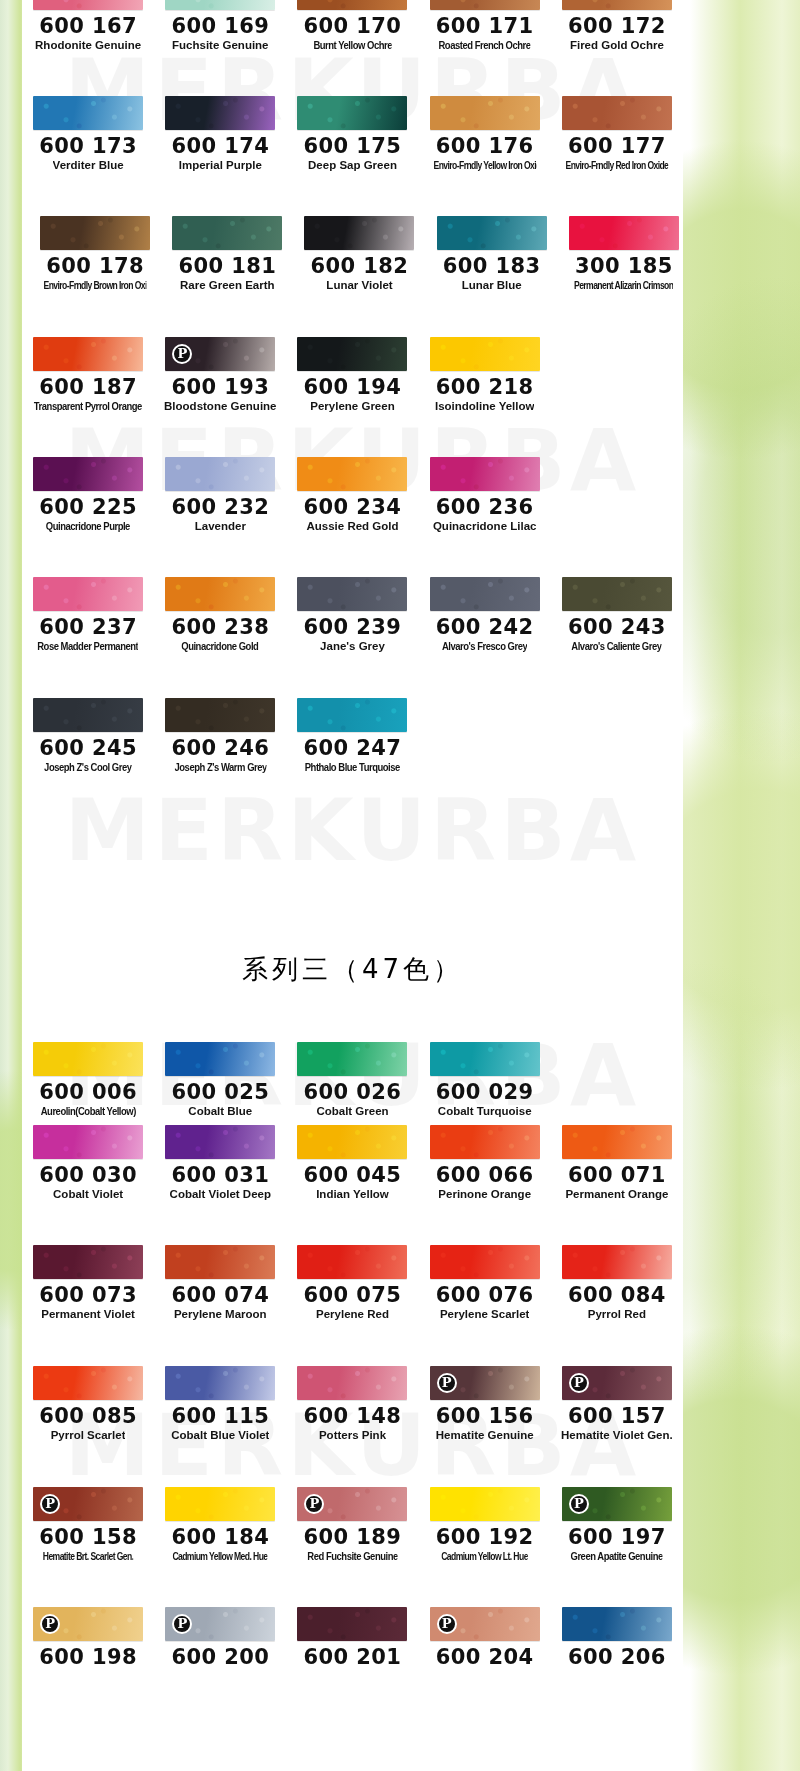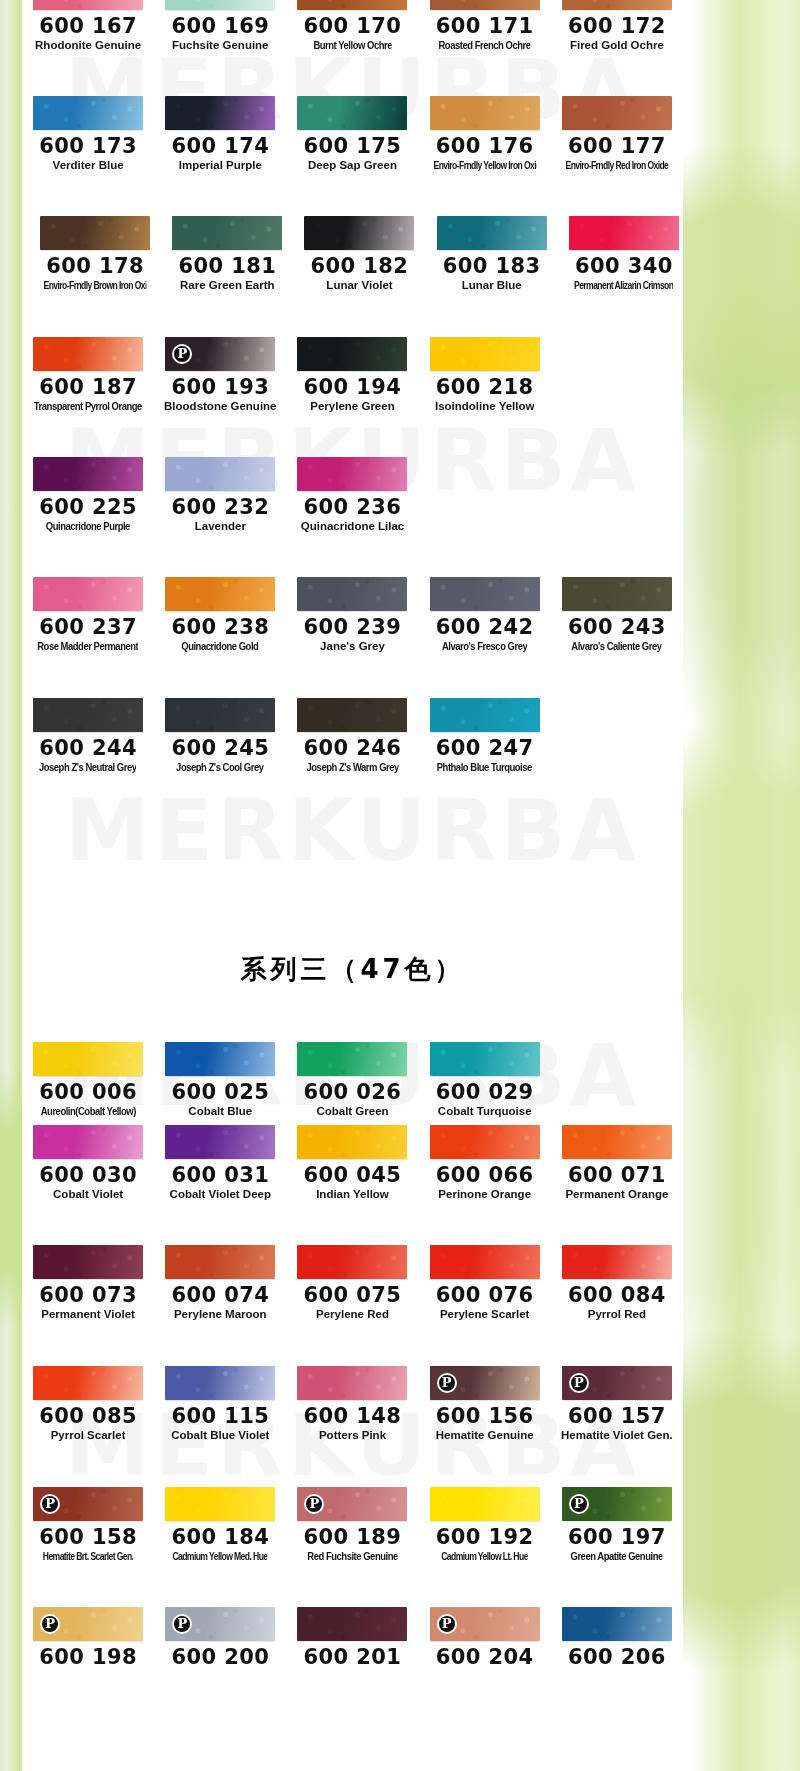--- a/index.html
+++ b/index.html
@@ -129,21 +129,21 @@
     overflow:hidden;
     transform-origin:center top;
   }
   .name.tight{ font-size:11px; letter-spacing:-.55px; transform:scaleX(.86); }
   .name.xtight{ font-size:11px; letter-spacing:-.75px; transform:scaleX(.78); }
 
   
   .section-heading{
     text-align:center;
     font-size:26px;
-    font-weight:700;
+    font-weight:400;
     color:#000;
     letter-spacing:4px;
     font-family:"DejaVu Sans",sans-serif;
     position:relative;
     z-index:2;
   }
 </style>
 </head>
 <body>
 
@@ -257,21 +257,21 @@
           <div class="swatch" style="background: linear-gradient(100deg, rgb(15, 106, 124) 0%, rgb(15, 106, 124) 38%, rgb(94, 169, 182) 100%);">
             <div class="grain"></div>
           </div>
           <div class="code">600 183</div>
           <div class="name">Lunar Blue</div>
         </div>
         <div class="cell">
           <div class="swatch" style="background: linear-gradient(100deg, rgb(232, 18, 63) 0%, rgb(232, 18, 63) 38%, rgb(240, 111, 145) 100%);">
             <div class="grain"></div>
           </div>
-          <div class="code">600 340</div>
+          <div class="code">300 185</div>
           <div class="name xtight">Permanent Alizarin Crimson</div>
         </div>
       </div>
       <div class="row" style="position: absolute; left: 0px; width: 661px; top: 337px;">
         <div class="cell">
           <div class="swatch" style="background: linear-gradient(100deg, rgb(224, 60, 16) 0%, rgb(224, 60, 16) 38%, rgb(247, 184, 152) 100%);">
             <div class="grain"></div>
           </div>
           <div class="code">600 187</div>
           <div class="name tight">Transparent Pyrrol Orange</div>
@@ -308,20 +308,27 @@
           <div class="name tight">Quinacridone Purple</div>
         </div>
         <div class="cell">
           <div class="swatch" style="background: linear-gradient(100deg, rgb(154, 168, 210) 0%, rgb(154, 168, 210) 38%, rgb(198, 207, 230) 100%);">
             <div class="grain"></div>
           </div>
           <div class="code">600 232</div>
           <div class="name">Lavender</div>
         </div>
         <div class="cell">
+          <div class="swatch" style="background: linear-gradient(100deg, rgb(240, 140, 22) 0%, rgb(240, 140, 22) 38%, rgb(248, 182, 74) 100%);">
+            <div class="grain"></div>
+          </div>
+          <div class="code">600 234</div>
+          <div class="name">Aussie Red Gold</div>
+        </div>
+        <div class="cell">
           <div class="swatch" style="background: linear-gradient(100deg, rgb(194, 31, 114) 0%, rgb(194, 31, 114) 38%, rgb(224, 128, 178) 100%);">
             <div class="grain"></div>
           </div>
           <div class="code">600 236</div>
           <div class="name">Quinacridone Lilac</div>
         </div>
       </div>
       <div class="row" style="position: absolute; left: 0px; width: 661px; top: 577px;">
         <div class="cell">
           <div class="swatch" style="background: linear-gradient(100deg, rgb(227, 92, 140) 0%, rgb(227, 92, 140) 38%, rgb(241, 155, 182) 100%);">
@@ -354,27 +361,20 @@
         <div class="cell">
           <div class="swatch" style="background: linear-gradient(100deg, rgb(74, 74, 51) 0%, rgb(74, 74, 51) 38%, rgb(86, 86, 61) 100%);">
             <div class="grain"></div>
           </div>
           <div class="code">600 243</div>
           <div class="name tight">Alvaro's Caliente Grey</div>
         </div>
       </div>
       <div class="row" style="position: absolute; left: 0px; width: 661px; top: 698px;">
         <div class="cell">
-          <div class="swatch" style="background: linear-gradient(100deg, rgb(51, 51, 51) 0%, rgb(51, 51, 51) 38%, rgb(61, 61, 61) 100%);">
-            <div class="grain"></div>
-          </div>
-          <div class="code">600 244</div>
-          <div class="name tight">Joseph Z's Neutral Grey</div>
-        </div>
-        <div class="cell">
           <div class="swatch" style="background: linear-gradient(100deg, rgb(44, 49, 56) 0%, rgb(44, 49, 56) 38%, rgb(55, 61, 69) 100%);">
             <div class="grain"></div>
           </div>
           <div class="code">600 245</div>
           <div class="name tight">Joseph Z's Cool Grey</div>
         </div>
         <div class="cell">
           <div class="swatch" style="background: linear-gradient(100deg, rgb(52, 44, 34) 0%, rgb(52, 44, 34) 38%, rgb(63, 54, 42) 100%);">
             <div class="grain"></div>
           </div>

